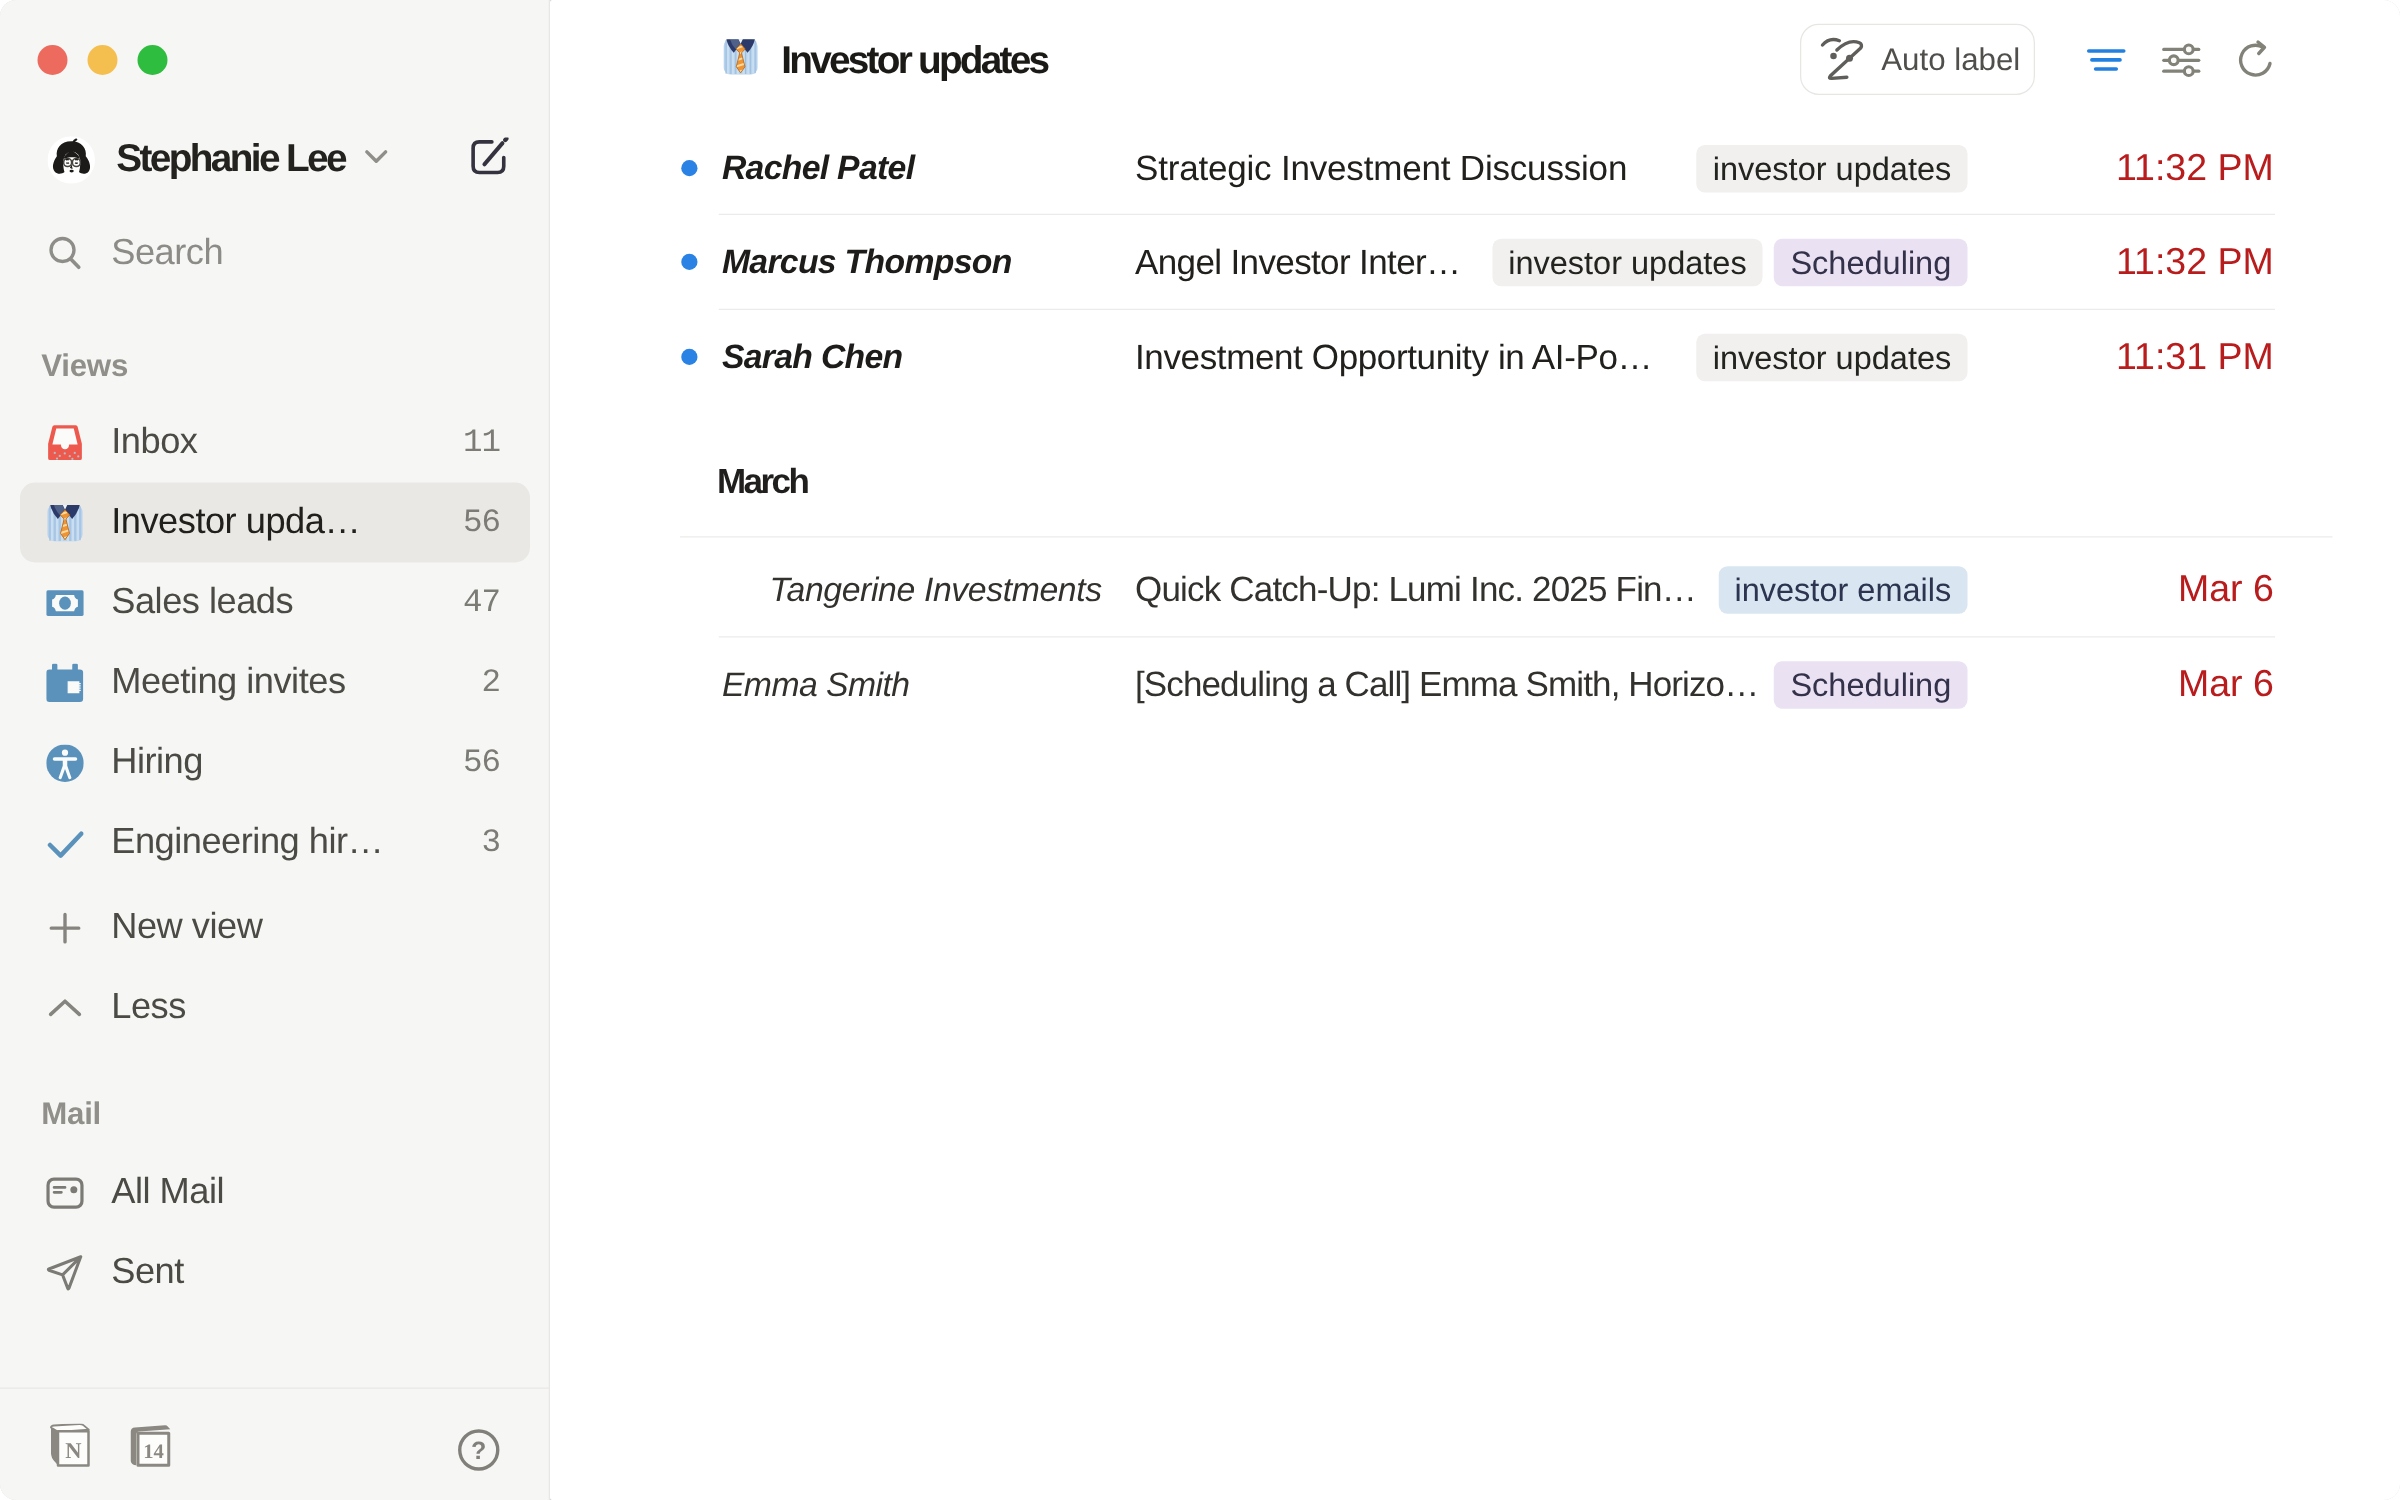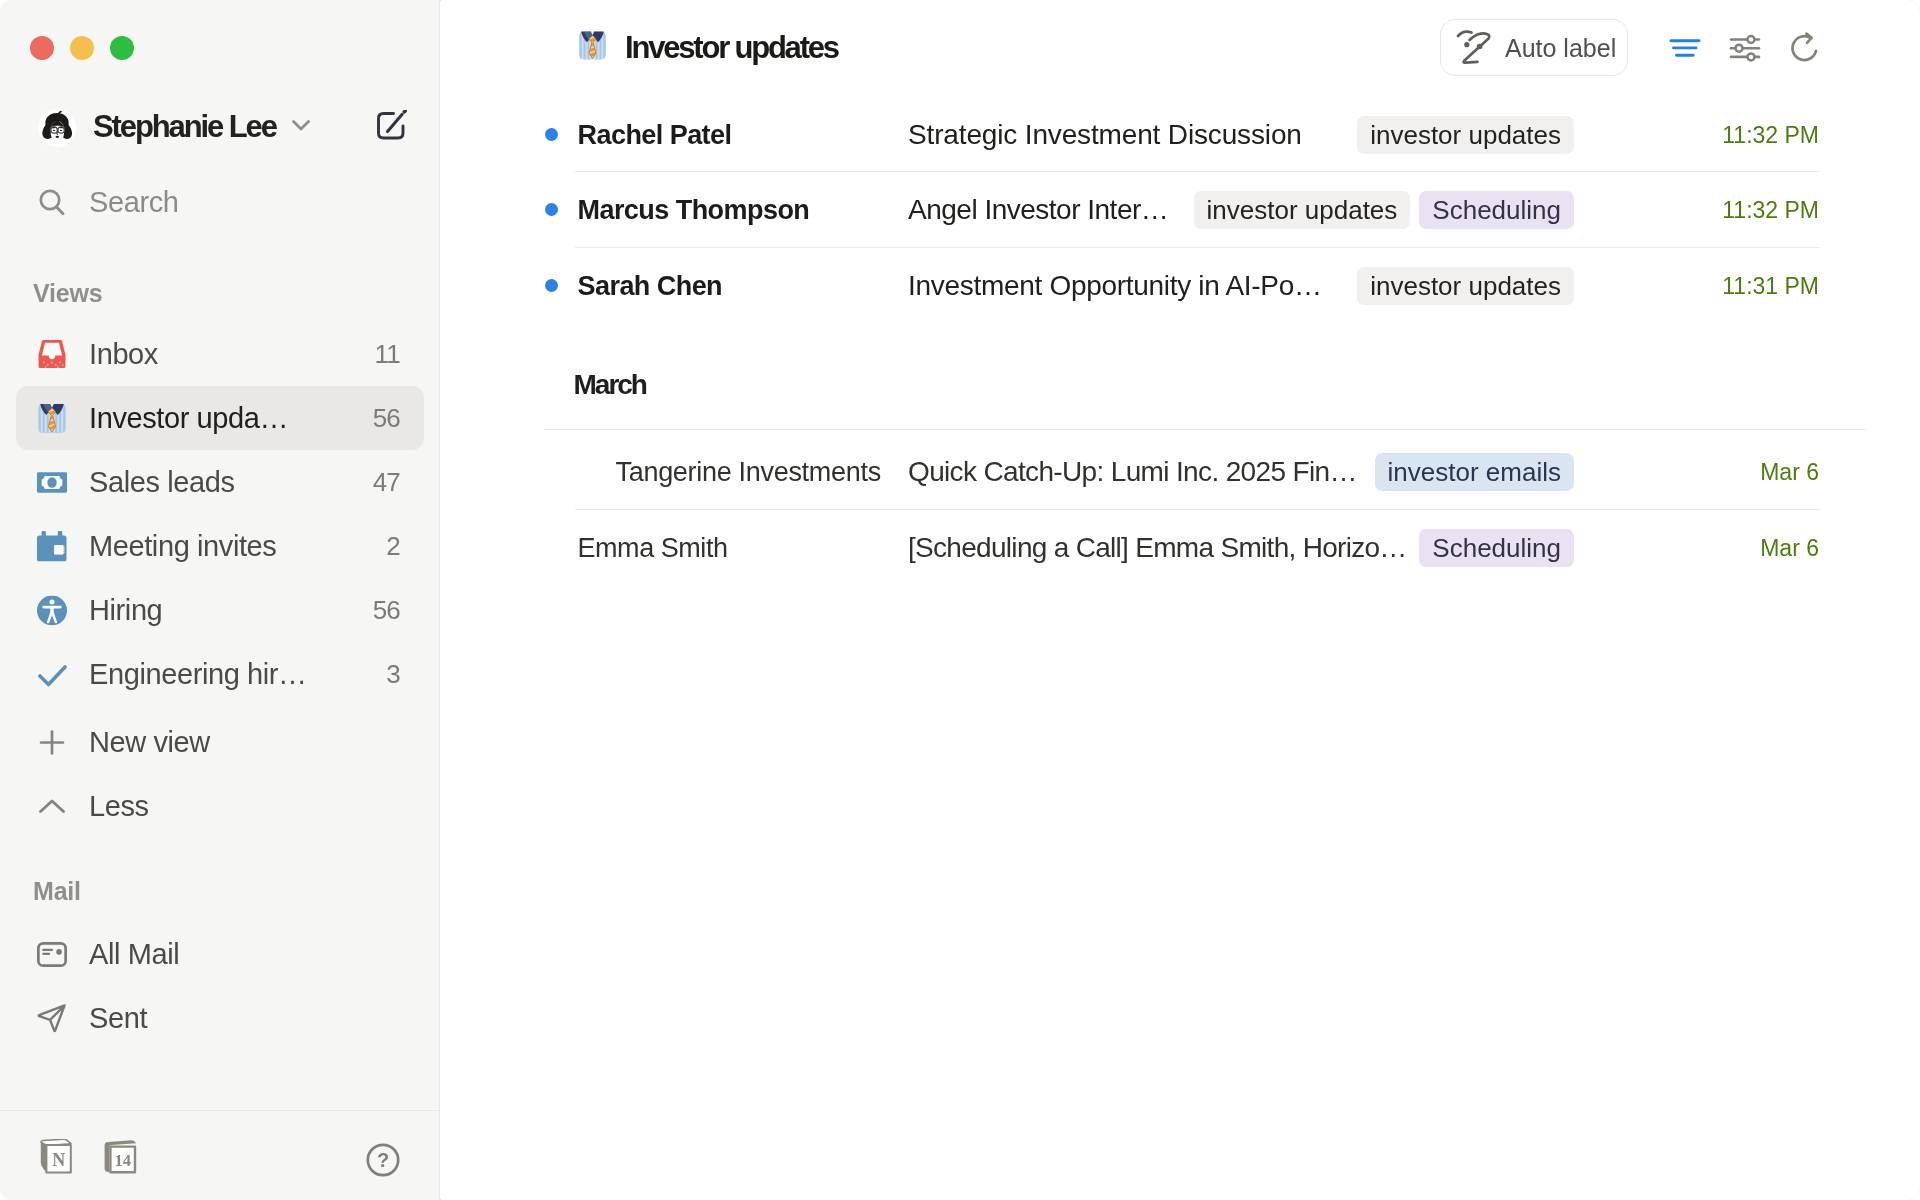--- a/index.html
+++ b/index.html
@@ -4,32 +4,32 @@
 <style>
   * { margin:0; padding:0; box-sizing:border-box; }
   html,body { width:1920px; height:1200px; background:#fff; font-family:"Liberation Sans", sans-serif; }
   .abs { position:absolute; }
   #win { position:relative; width:1920px; height:1200px; background:#fff; overflow:hidden; border-radius:13px; box-shadow: inset 0 0 0 1px rgba(0,0,0,0.14); }
   #sidebar { position:absolute; left:0; top:0; width:440px; height:1200px; background:#f6f6f4; border-right:1px solid #e8e7e5; }
   .tl { position:absolute; width:24px; height:24px; border-radius:50%; top:36px; }
   .srow { position:absolute; left:16px; width:408px; height:64px; border-radius:12px; }
   .srow .icon { position:absolute; left:21px; top:50%; transform:translateY(-50%); width:30px; height:31px; display:flex; align-items:center; justify-content:center; }
   .srow .lbl { position:absolute; left:73px; top:50%; transform:translateY(-50%); font-size:29px; letter-spacing:-0.4px; color:#4b4a45; white-space:nowrap; }
-  .srow .cnt { position:absolute; right:24px; top:50%; transform:translateY(-50%); font-size:26px; letter-spacing:-0.8px; color:#7c7b76; }
+  .srow .cnt { position:absolute; right:24px; top:50%; transform:translateY(-50%); font-size:26px; letter-spacing:-0.8px; color:#7c7b76;font-family:Liberation Mono, monospace; }
   .seclbl { position:absolute; left:33px; font-size:25px; letter-spacing:-0.2px; font-weight:700; color:#908f8a; }
   #main { position:absolute; left:441px; top:0; width:1479px; height:1200px; background:#fff; }
   .mrow { position:absolute; left:0; width:1479px; }
-  .sender { position:absolute; left:136.5px; top:50%; transform:translateY(-50%); font-size:27px; letter-spacing:-0.55px; color:#1d1c1a; white-space:nowrap; }
+  .sender { position:absolute; left:136.5px; top:50%; transform:translateY(-50%); font-size:27px; letter-spacing:-0.55px; color:#1d1c1a; white-space:nowrap;font-style:italic; }
   .subj { position:absolute; left:467px; top:50%; transform:translateY(-50%); font-size:28px; color:#21201d; white-space:nowrap; }
   .dot { position:absolute; left:104px; top:50%; margin-top:-6.5px; width:13px; height:13px; border-radius:50%; background:#2a82e4; }
   .tags { position:absolute; right:346px; top:50%; transform:translateY(-50%); display:flex; gap:9px; }
   .tag { height:38px; line-height:38px; border-radius:7px; padding:0 13px; font-size:26px; background:#f1f0ee; color:#232320; white-space:nowrap; }
   .tag.purple { background:#eae1f3; color:#34324a; }
   .tag.blue { background:#d9e6f2; color:#2c3450; }
-  .time { position:absolute; right:101px; top:50%; transform:translateY(-50%); font-size:23px; color:#4d7c0f; }
+  .time { position:absolute; right:101px; top:50%; transform:translateY(-50%); font-size:30px; color:#b91c1c; }
   .sep { position:absolute; height:1px; background:#ebebe9; }
 </style>
 </head>
 <body>
 <div id="win">
 
   <div id="sidebar">
     <div class="tl" style="left:30px; background:#ec6a5e;"></div>
     <div class="tl" style="left:70px; background:#f5bf4f;"></div>
     <div class="tl" style="left:110px; background:#2fbd3f;"></div>

